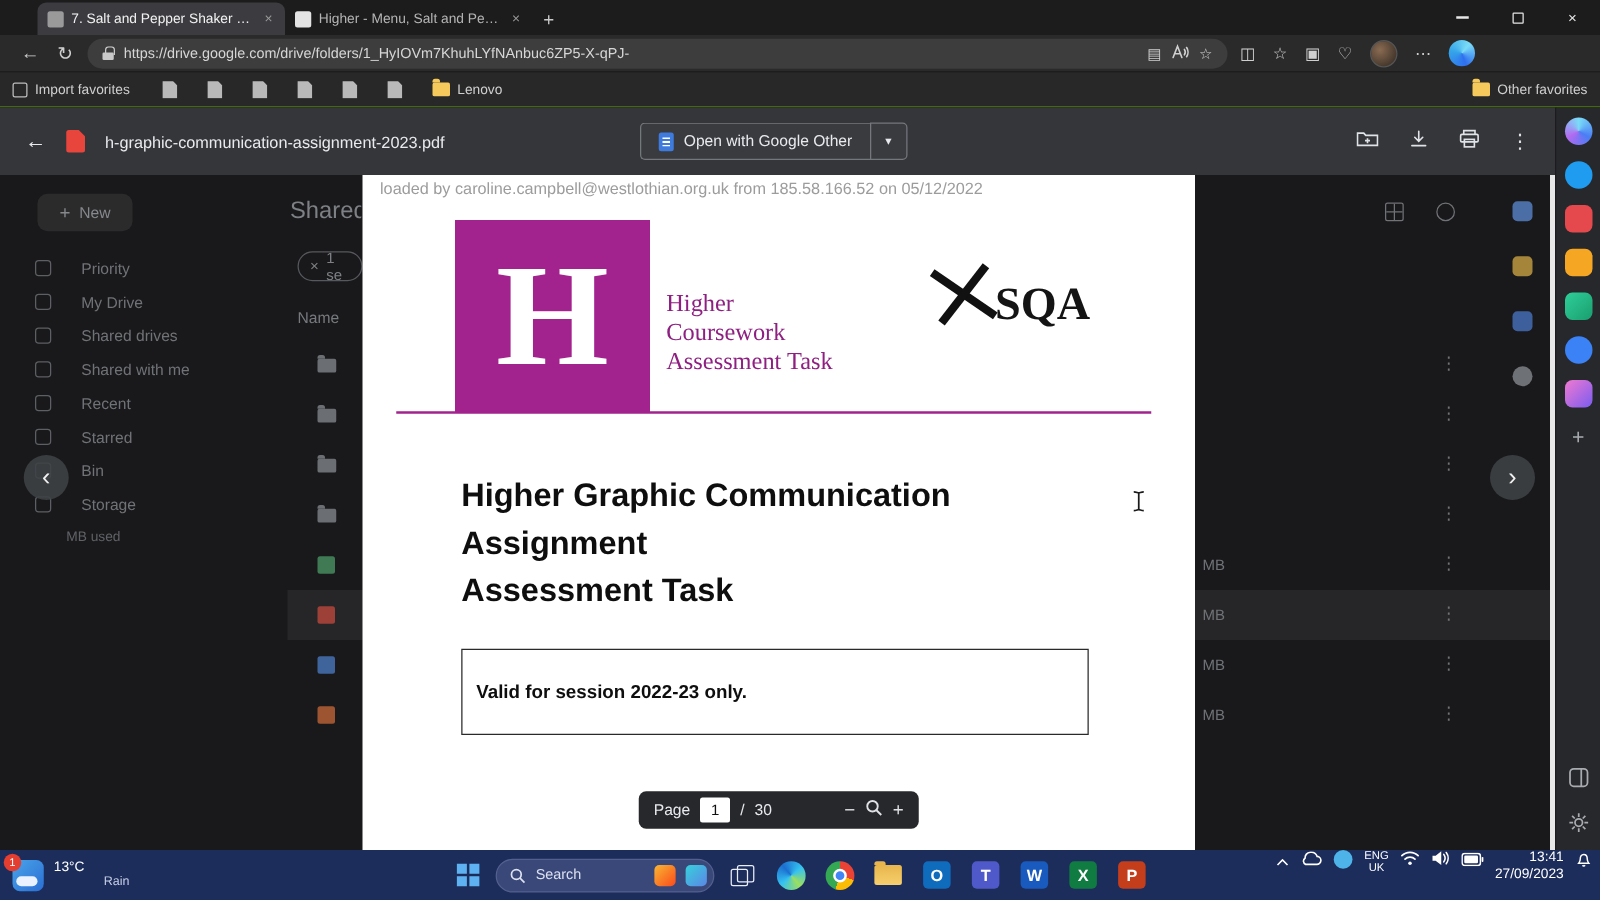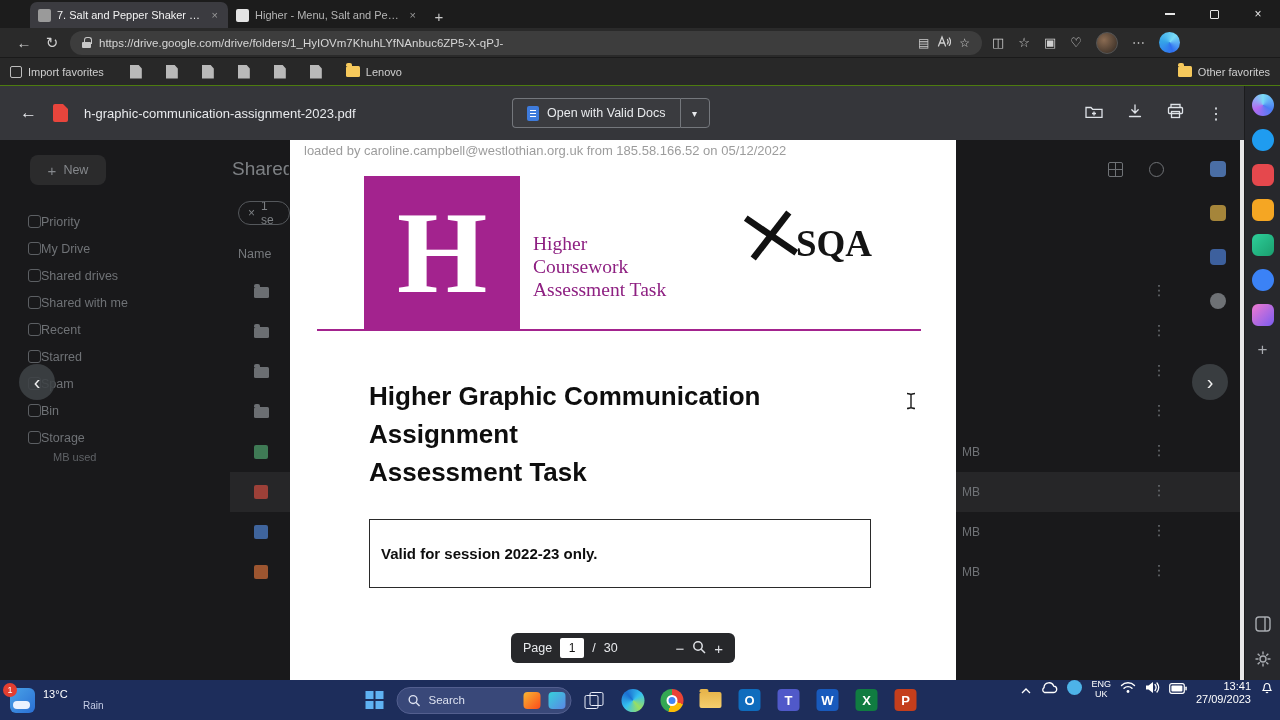--- a/index.html
+++ b/index.html
@@ -59,21 +59,21 @@
 .phicons .dots{color:#dfe3e8;font-size:16px;}
 
 
 .main{position:absolute;top:86px;left:0;right:0;bottom:40px;background:#19191b;overflow:hidden;}
 
 
 .drive-bg{position:absolute;inset:0;}
 .dnew{position:absolute;left:30px;top:69px;width:76px;height:30px;border-radius:8px;background:rgba(255,255,255,.08);display:flex;align-items:center;justify-content:center;gap:7px;font-size:12.5px;color:#85888c;}
 .dnew .plus{font-size:15px;}
 .dsb-list{position:absolute;left:0;top:122px;width:230px;}
-.dsb-item{display:flex;align-items:center;gap:0;height:27px;padding-left:28px;font-size:12.5px;color:#6f7276;}
+.dsb-item{display:flex;gap:24px;height:27px;padding-left:28px;font-size:12.5px;color:#6f7276;}
 .dsb-ico{width:13px;height:13px;border:1.4px solid #5c5f63;border-radius:3px;flex:none;}
 .dstorage{padding-left:53px;font-size:11px;color:#5f6periph266;}
 .dstorage{padding-left:53px;font-size:11px;color:#5f6266;}
 .dheading{position:absolute;left:232px;top:72px;width:57px;overflow:hidden;white-space:nowrap;font-size:19px;color:#7d8084;}
 .dchip{position:absolute;left:238px;top:115px;height:24px;width:52px;overflow:hidden;border:1px solid #55585c;border-radius:12px;display:flex;align-items:center;gap:6px;padding:0 9px;font-size:12px;color:#7d8084;}
 .dcolname{position:absolute;left:238px;top:161px;font-size:12.5px;color:#76797d;}
 .dtopicons{position:absolute;left:1108px;top:76px;display:flex;gap:26px;}
 .gridico{width:15px;height:15px;border:1.3px solid #6f7276;border-radius:2px;position:relative;}
 .gridico::before{content:"";position:absolute;left:6px;top:0;bottom:0;width:1.3px;background:#6f7276;}
 .gridico::after{content:"";position:absolute;top:6px;left:0;right:0;height:1.3px;background:#6f7276;}
@@ -271,24 +271,20 @@
       <div class="dsb-item">
           <span class="dsb-ico"></span>
           <span>Recent</span>
         </div>
       <div class="dsb-item">
           <span class="dsb-ico"></span>
           <span>Starred</span>
         </div>
       <div class="dsb-item">
           <span class="dsb-ico"></span>
-          <span>Spam</span>
-        </div>
-      <div class="dsb-item">
-          <span class="dsb-ico"></span>
           <span>Bin</span>
         </div>
       <div class="dsb-item">
           <span class="dsb-ico"></span>
           <span>Storage</span>
         </div>
       <div class="dstorage">MB used</div>
     </div>
     <div class="dheading">Shared</div>
     <div class="dchip">
@@ -423,21 +419,21 @@
   </div>
 </div>
 
 <div class="pheader">
   <span class="pback">←</span>
   <span class="pdficon"></span>
   <span class="fname">h-graphic-communication-assignment-2023.pdf</span>
   <div class="openwrap">
     <div class="openbtn">
       <span class="docsicon"></span>
-      <span>Open with Valid Docs</span>
+      <span>Open with Google Other</span>
     </div>
     <div class="opendrop">▾</div>
   </div>
   <div class="phicons">
     <span>
       <svg width="18" height="15" viewBox="0 0 18 15" fill="none" stroke="#dfe3e8" stroke-width="1.3">
           <path d="M1 3.5h5l1.6 1.8H17v8H1z"></path>
           <path d="M9 7.5v4M7 9.5h4"></path>
         </svg>
     </span>

